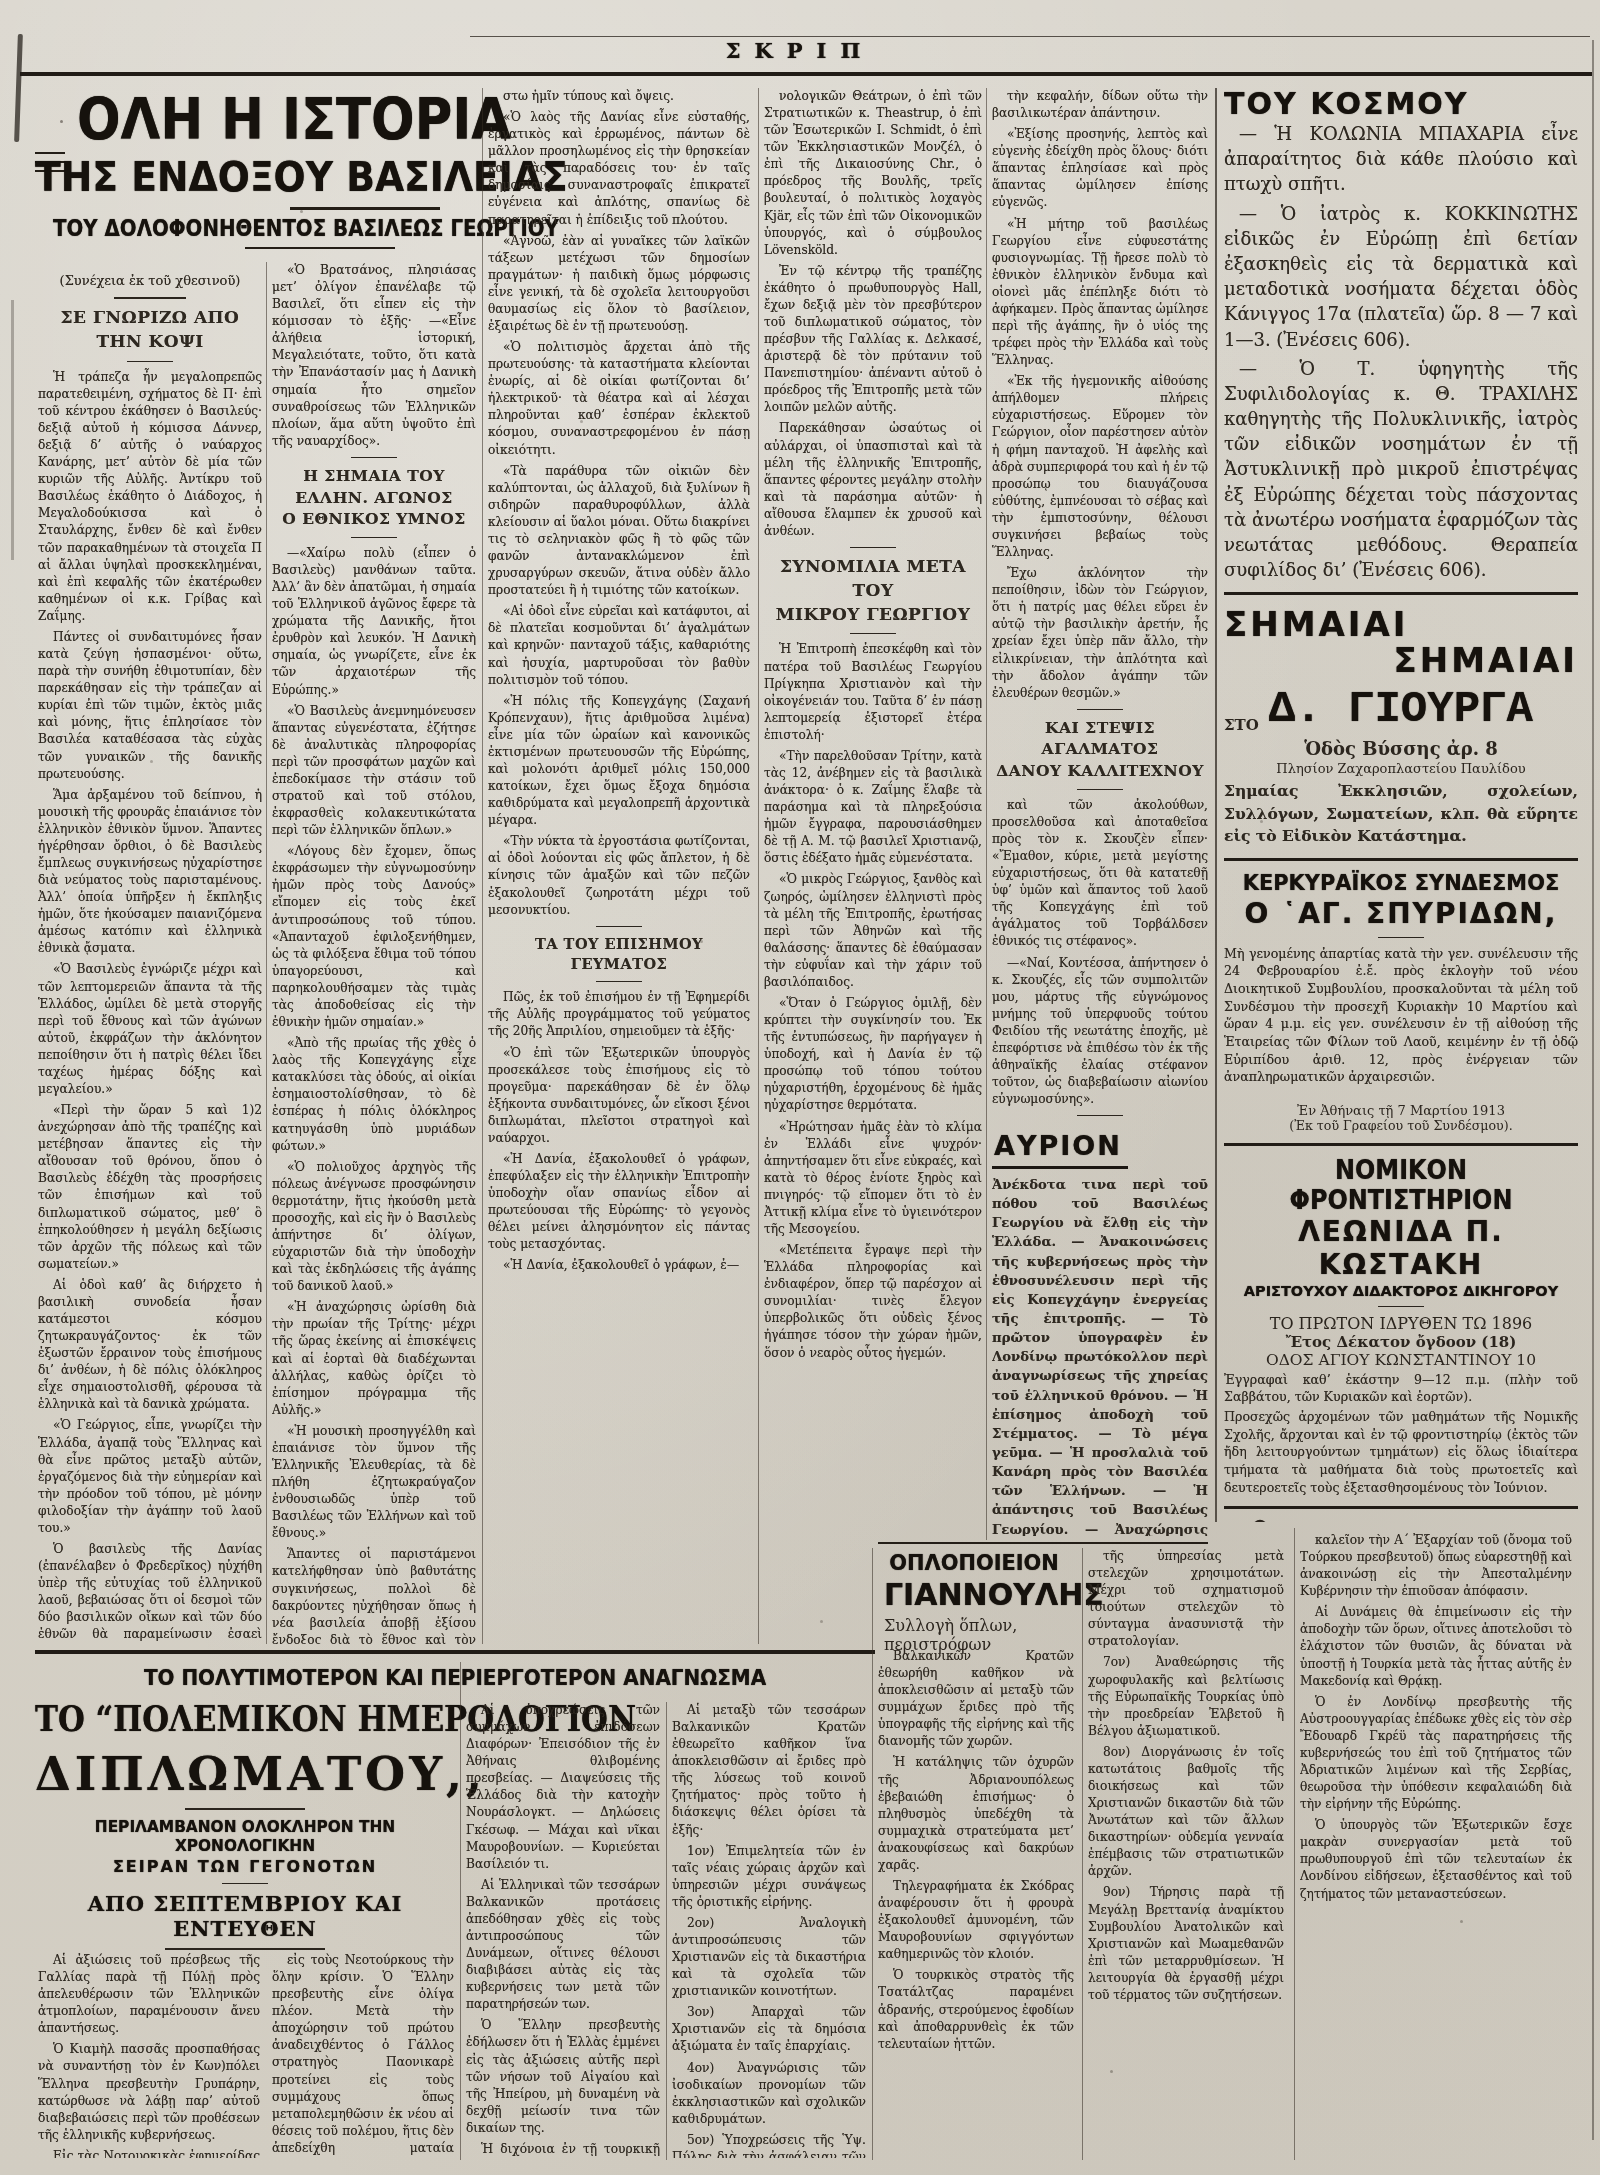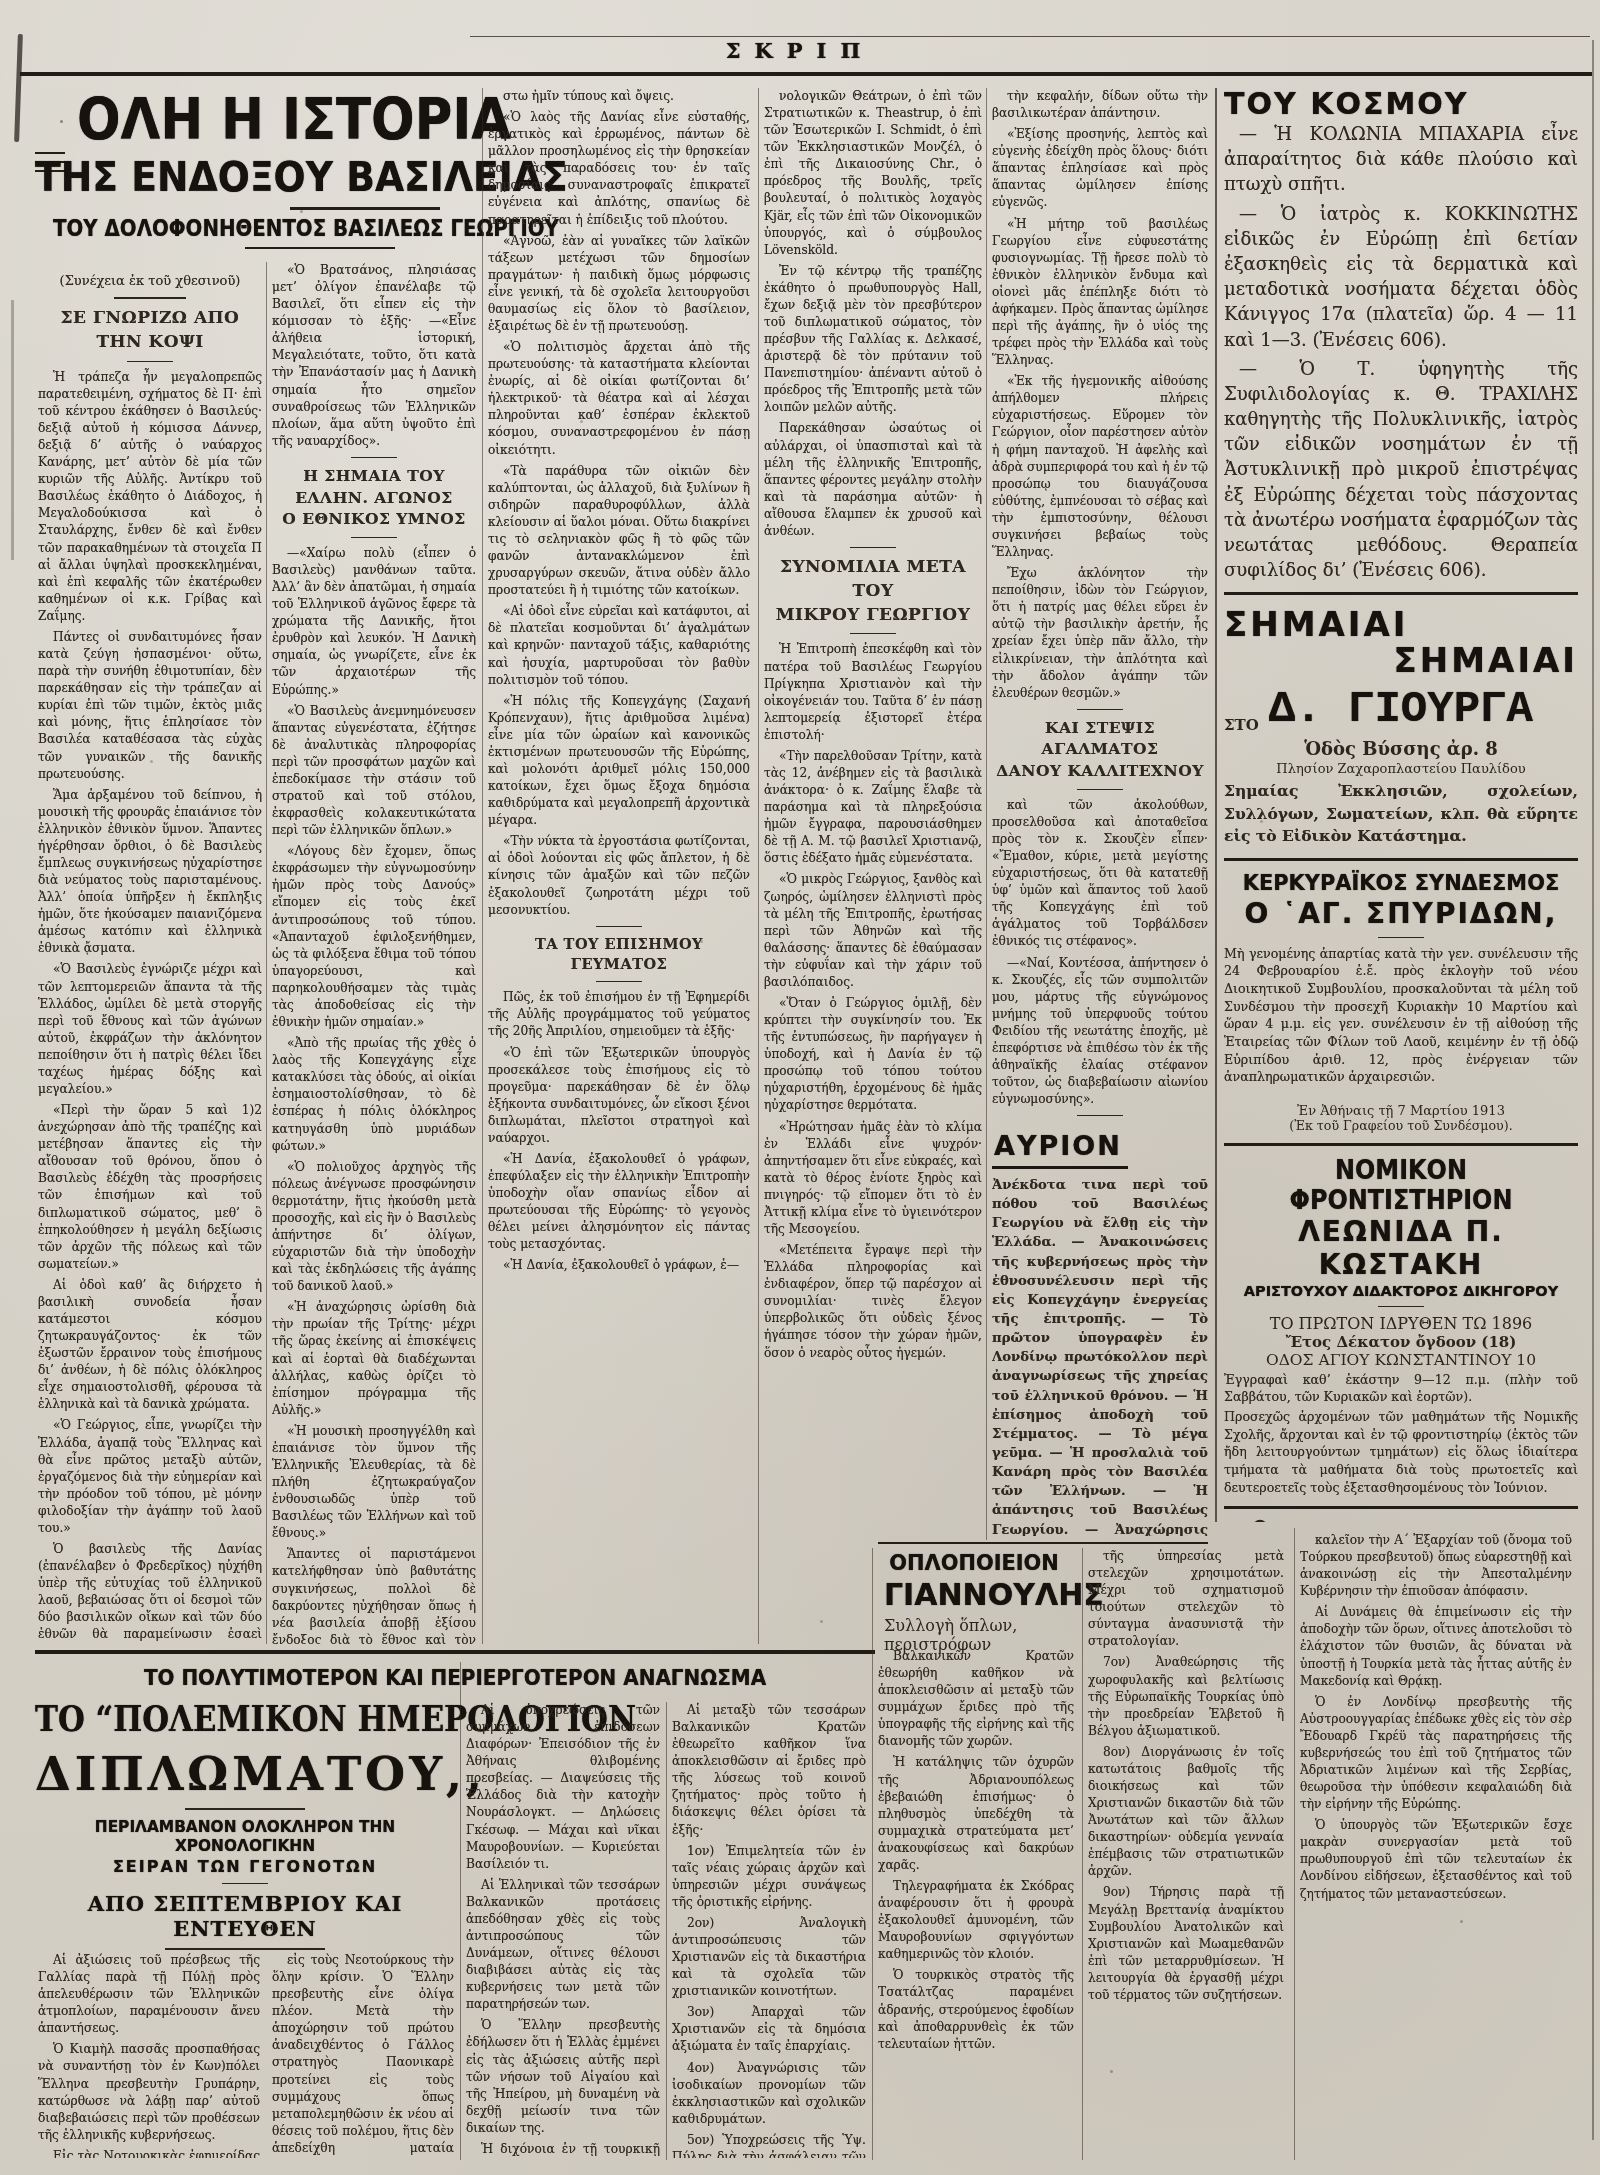--- a/index.html
+++ b/index.html
@@ -178,21 +178,21 @@
     <div class="head-sans" style="font-size:22px;transform:scaleX(.95);">ΟΠΛΟΠΟΙΕΙΟΝ</div>
     <div class="head-sans" style="font-size:30px;margin-top:2px;">ΓΙΑΝΝΟΥΛΗΣ</div>
     <div style="font-size:16px;margin-top:4px;">Συλλογὴ ὅπλων, περιστρόφων</div>
   </div>
 
   <div class="abs" style="left:1224px;top:86px;width:354px;height:1436px;overflow:hidden;">
     <div class="rail-sec">
       <div class="head-sans" style="font-size:30px;letter-spacing:2px;">ΤΟΥ ΚΟΣΜΟΥ</div>
       <div class="body" style="font-size:18px;line-height:1.4;">
           <p>— Ἡ ΚΟΛΩΝΙΑ ΜΠΑΧΑΡΙΑ εἶνε ἀπαραίτητος διὰ κάθε πλούσιο καὶ πτωχὺ σπῆτι.</p>
-          <p>— Ὁ ἰατρὸς κ. ΚΟΚΚΙΝΩΤΗΣ εἰδικῶς ἐν Εὐρώπῃ ἐπὶ 6ετίαν ἐξασκηθεὶς εἰς τὰ δερματικὰ καὶ μεταδοτικὰ νοσήματα δέχεται ὁδὸς Κάνιγγος 17α (πλατεῖα) ὥρ. 4 — 11 καὶ 1—3. (Ἐνέσεις 606).</p>
+          <p>— Ὁ ἰατρὸς κ. ΚΟΚΚΙΝΩΤΗΣ εἰδικῶς ἐν Εὐρώπῃ ἐπὶ 6ετίαν ἐξασκηθεὶς εἰς τὰ δερματικὰ καὶ μεταδοτικὰ νοσήματα δέχεται ὁδὸς Κάνιγγος 17α (πλατεῖα) ὥρ. 8 — 7 καὶ 1—3. (Ἐνέσεις 606).</p>
           <p>— Ὁ Τ. ὑφηγητὴς τῆς Συφιλιδολογίας κ. Θ. ΤΡΑΧΙΛΗΣ καθηγητὴς τῆς Πολυκλινικῆς, ἰατρὸς τῶν εἰδικῶν νοσημάτων ἐν τῇ Ἀστυκλινικῇ πρὸ μικροῦ ἐπιστρέψας ἐξ Εὐρώπης δέχεται τοὺς πάσχοντας τὰ ἀνωτέρω νοσήματα ἐφαρμόζων τὰς νεωτάτας μεθόδους. Θεραπεία συφιλίδος δι’ (Ἐνέσεις 606).</p>
         </div>
     </div>
     <div class="rail-rule"></div>
     <div class="rail-sec">
       <div class="head-sans" style="font-size:34px;letter-spacing:3px;">ΣΗΜΑΙΑΙ</div>
       <div class="head-sans" style="font-size:34px;letter-spacing:3px;text-align:right;margin-top:-4px;">ΣΗΜΑΙΑΙ</div>
       <div style="display:flex;align-items:flex-end;gap:10px;margin-top:4px;">
         <span style="font-size:15px;font-weight:700;">ΣΤΟ</span>
         <span class="head-sans" style="font-size:44px;font-family:Liberation Mono, monospace;">Δ. ΓΙΟΥΡΓΑ</span>

